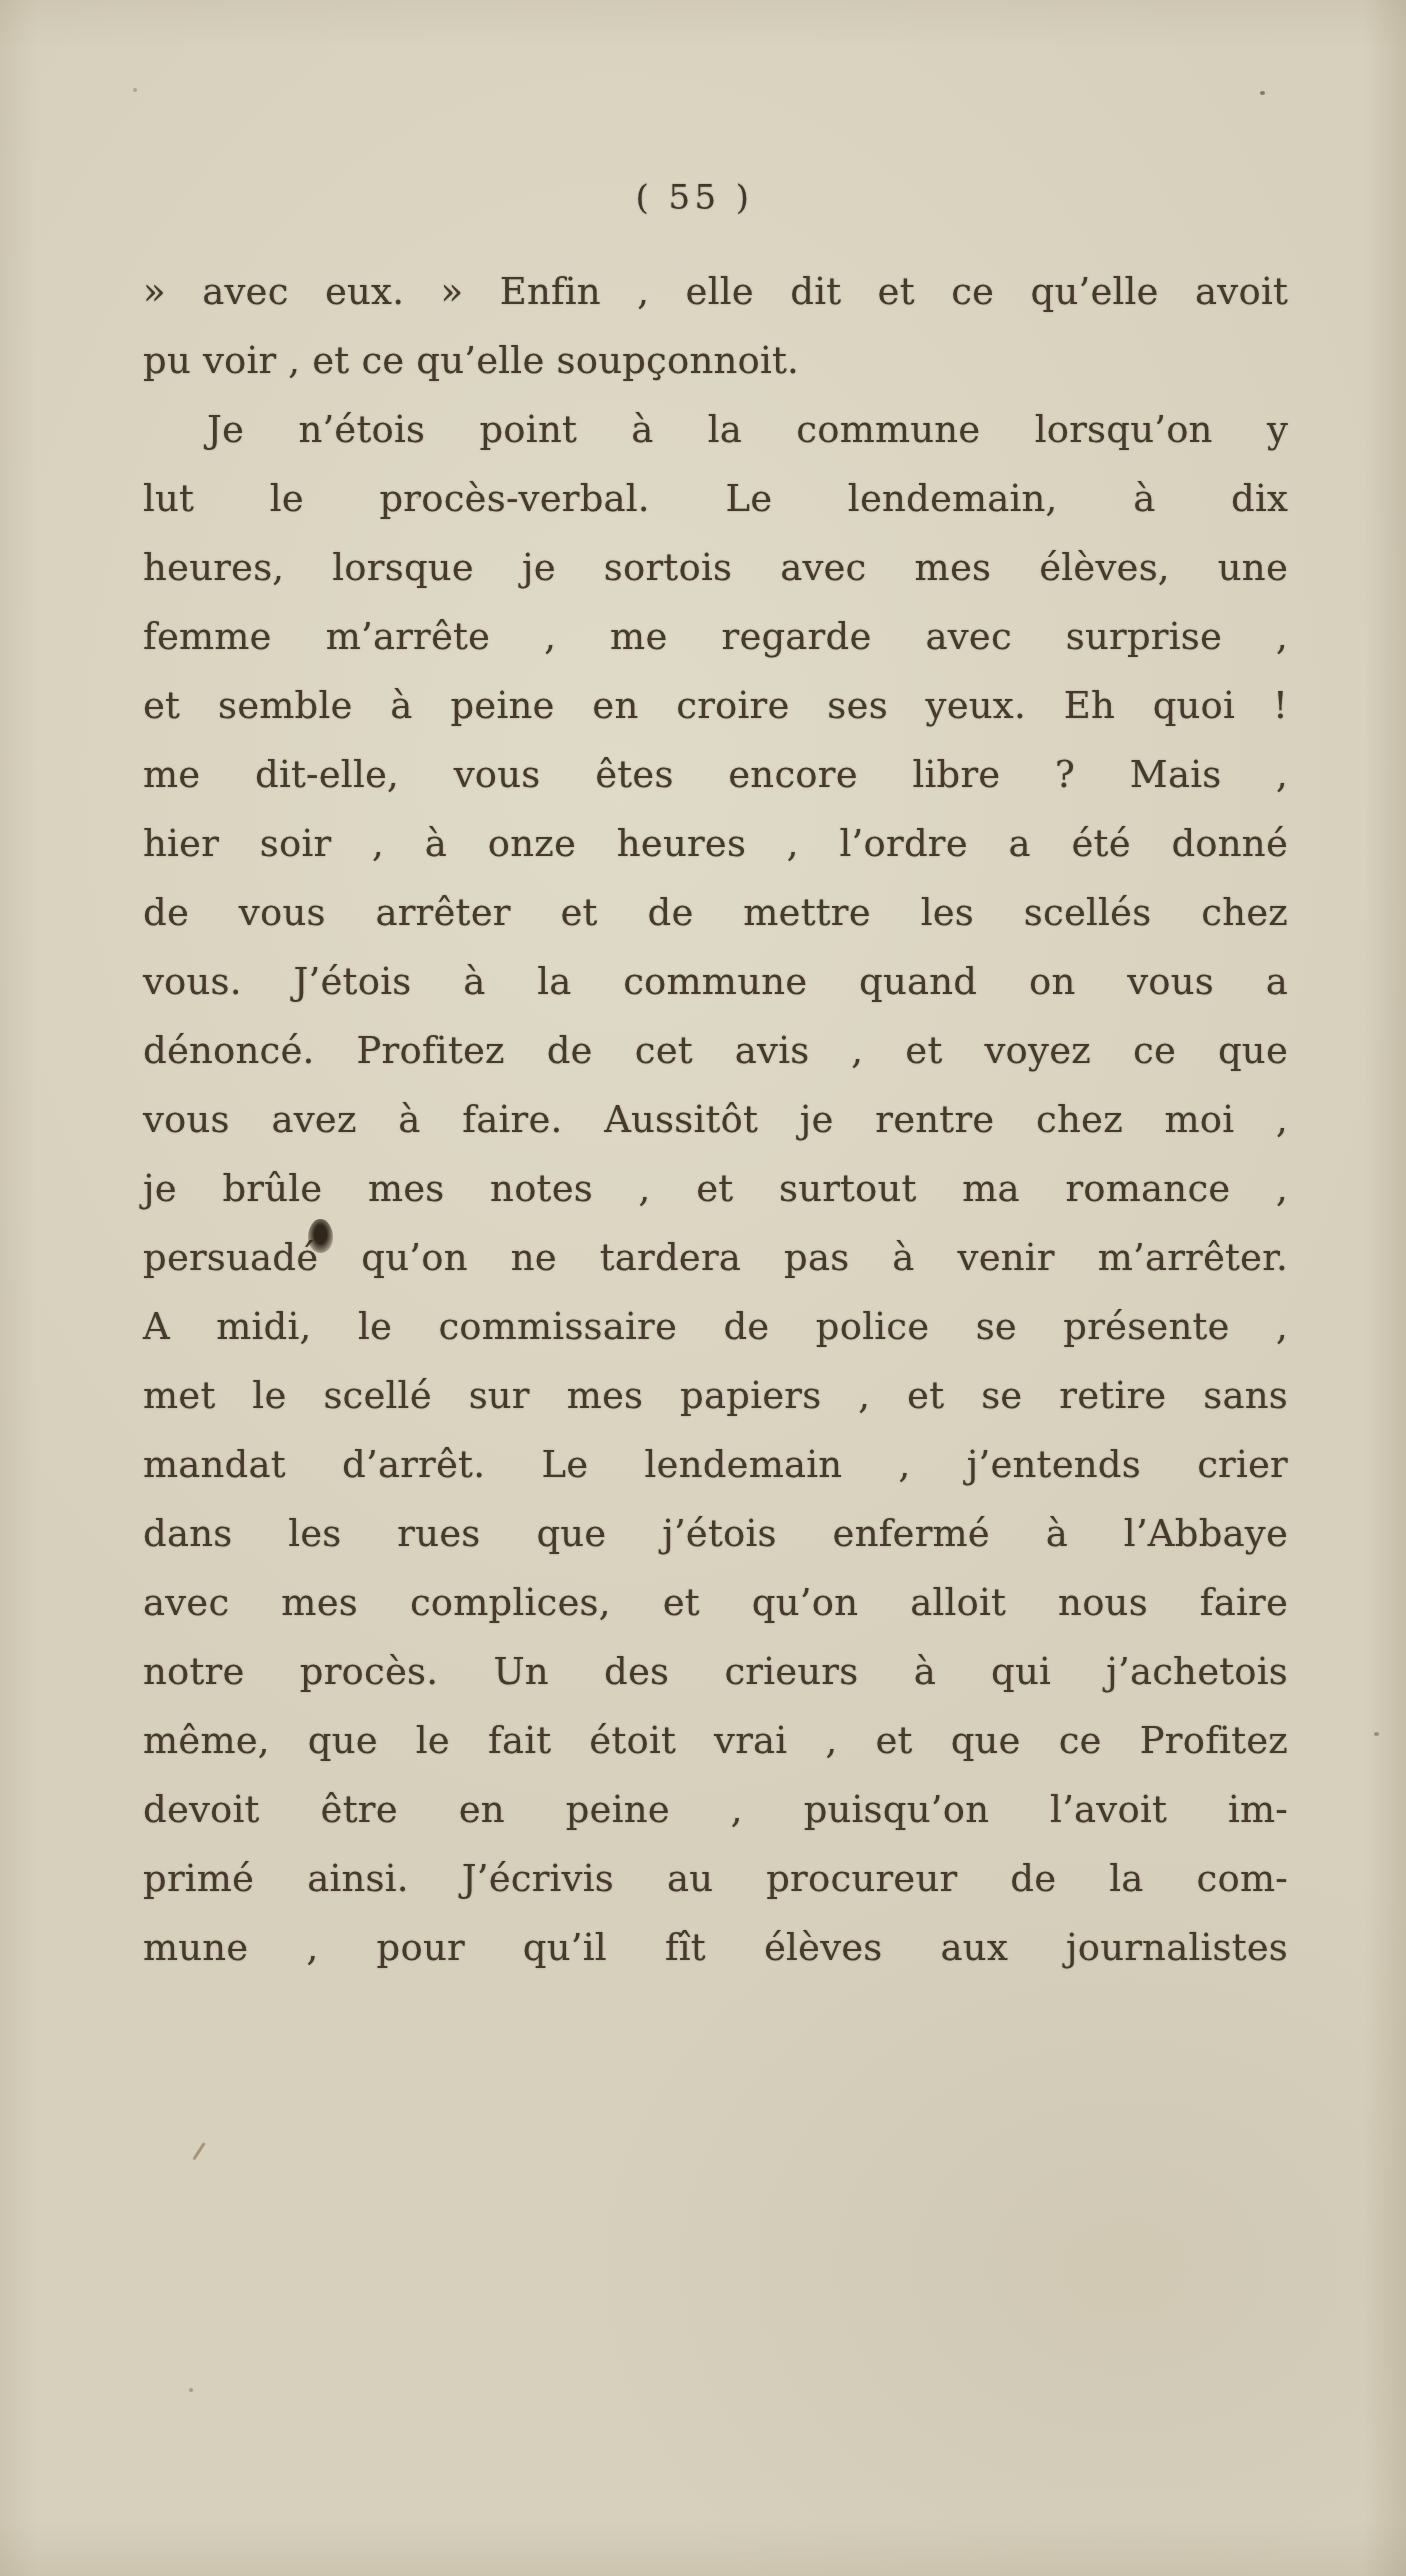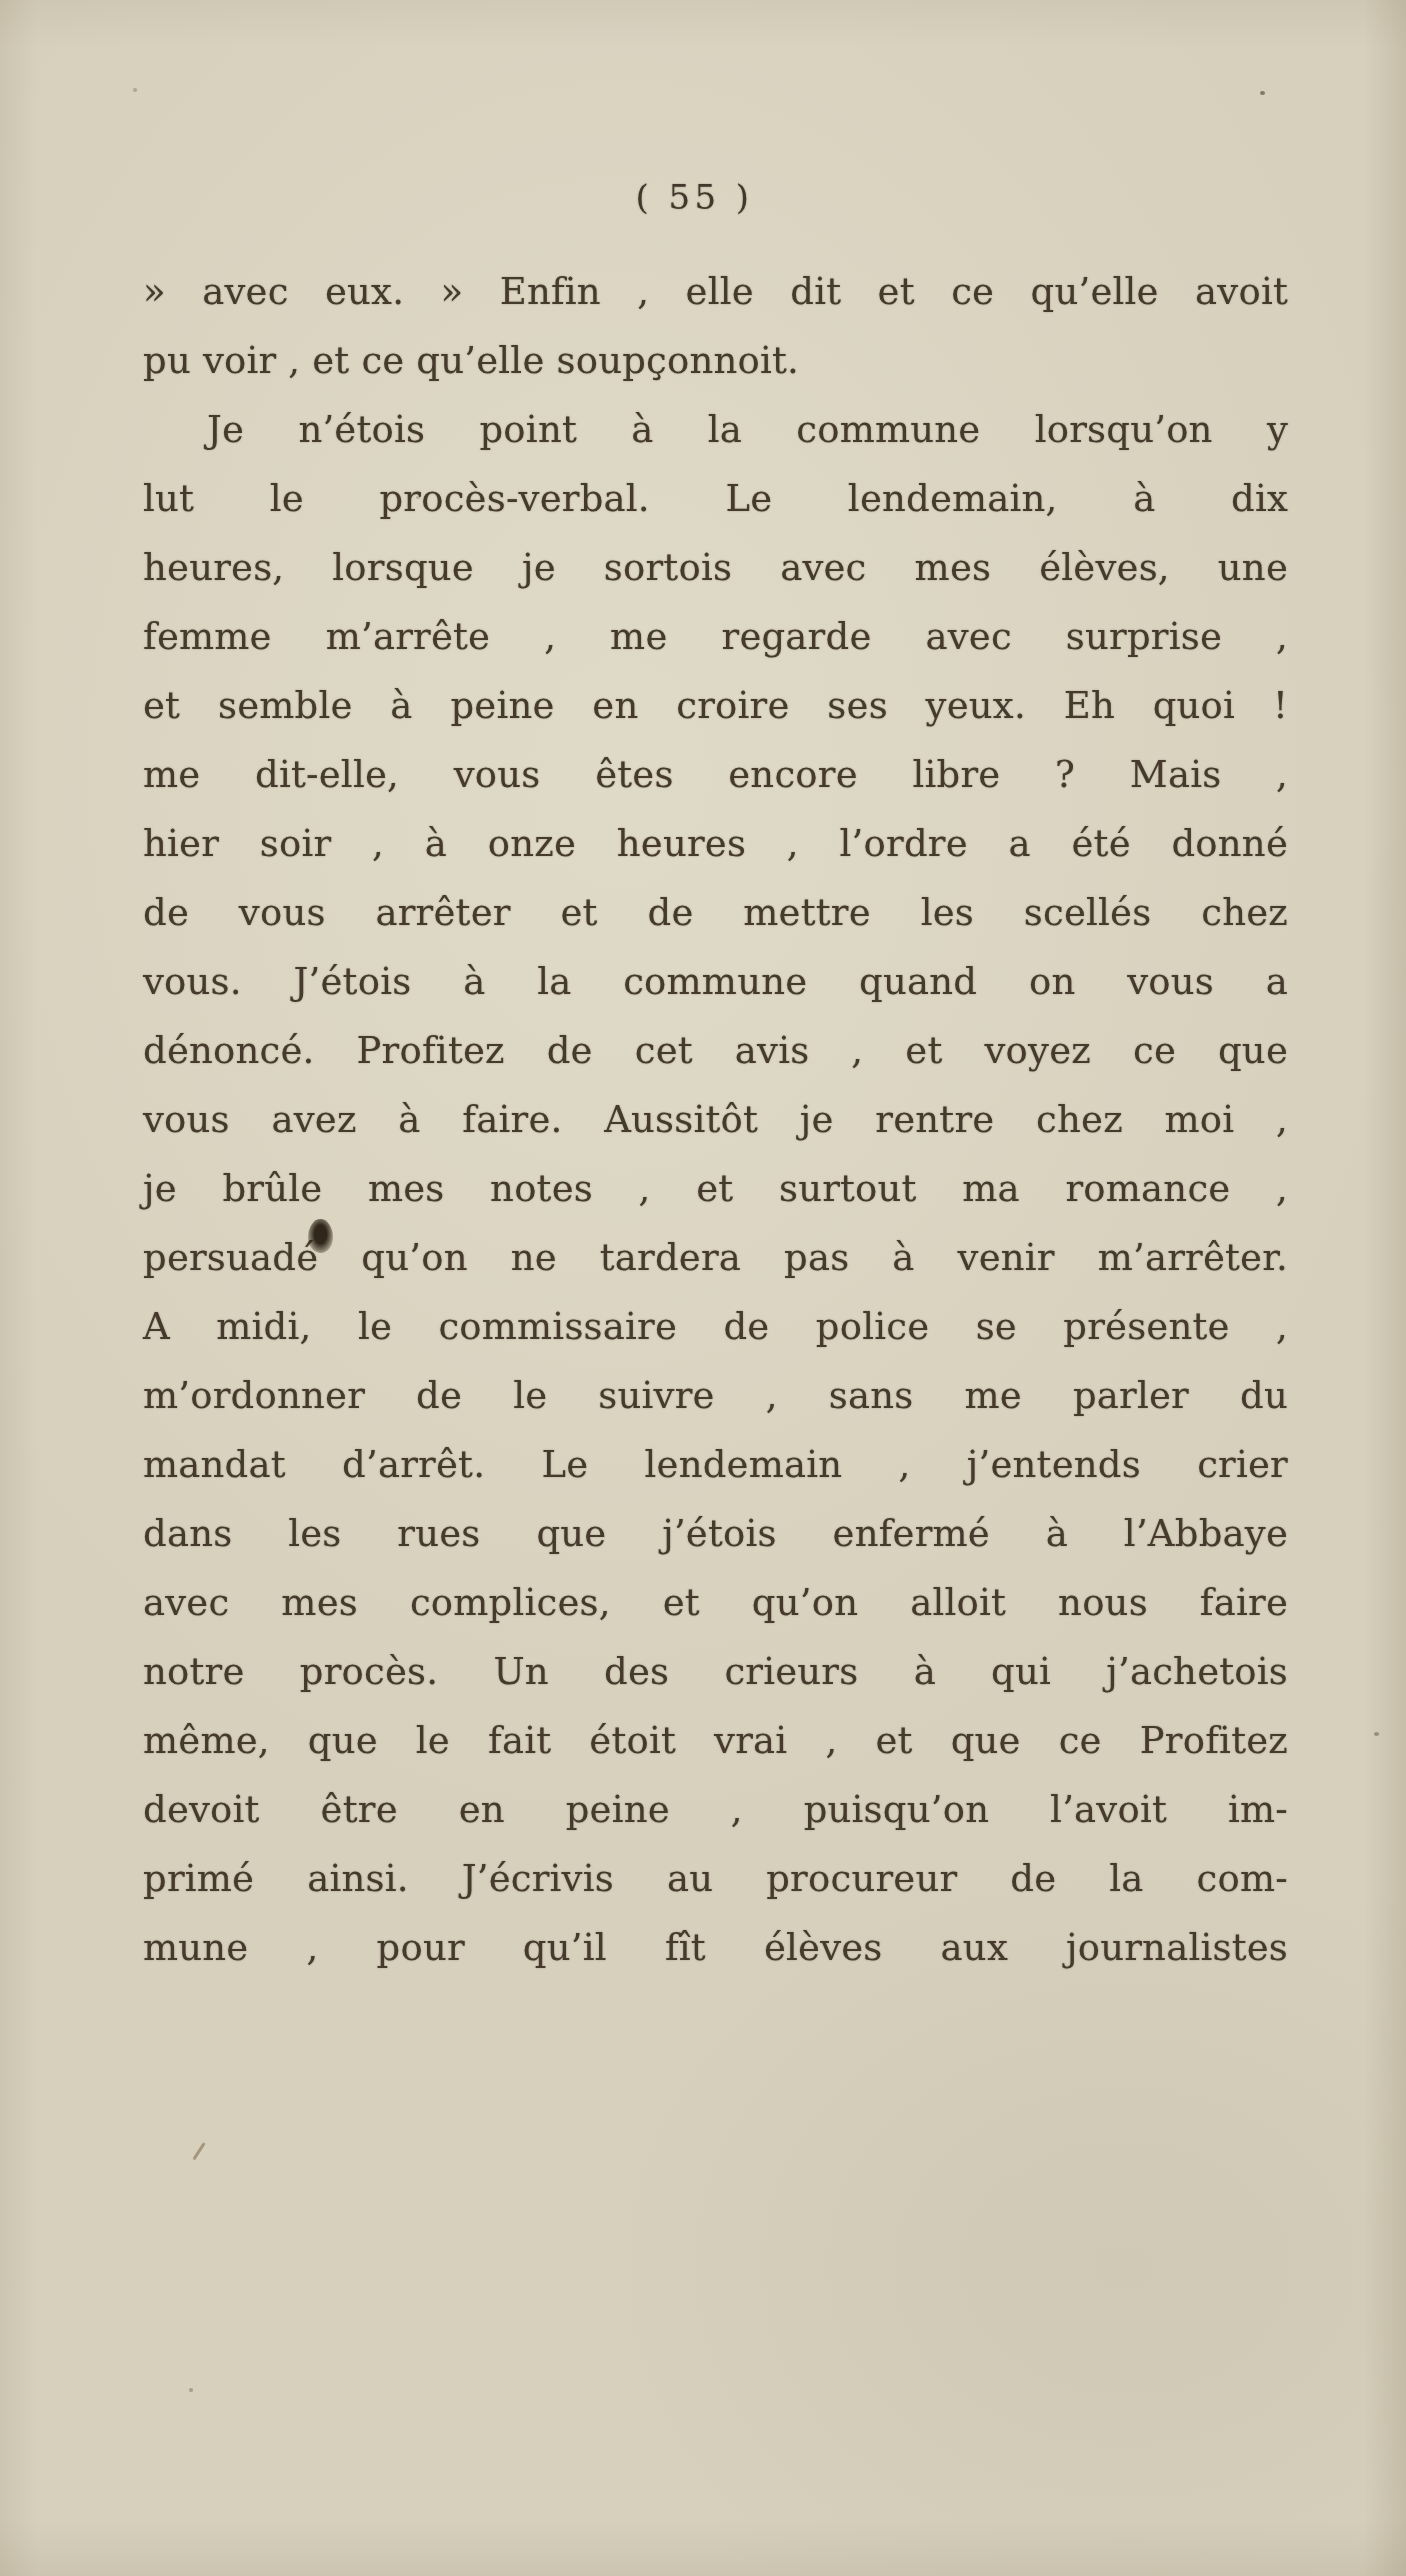--- a/index.html
+++ b/index.html
@@ -99,21 +99,21 @@
     <div class="line">et semble à peine en croire ses yeux. Eh quoi !</div>
     <div class="line">me dit-elle, vous êtes encore libre ? Mais ,</div>
     <div class="line">hier soir , à onze heures , l’ordre a été donné</div>
     <div class="line">de vous arrêter et de mettre les scellés chez</div>
     <div class="line">vous. J’étois à la commune quand on vous a</div>
     <div class="line">dénoncé. Profitez de cet avis , et voyez ce que</div>
     <div class="line">vous avez à faire. Aussitôt je rentre chez moi ,</div>
     <div class="line">je brûle mes notes , et surtout ma romance ,</div>
     <div class="line">persuadé qu’on ne tardera pas à venir m’arrêter.</div>
     <div class="line">A midi, le commissaire de police se présente ,</div>
-    <div class="line">m’ordonner de le suivre , sans me parler du</div>
+    <div class="line">met le scellé sur mes papiers , et se retire sans</div>
     <div class="line">mandat d’arrêt. Le lendemain , j’entends crier</div>
     <div class="line">dans les rues que j’étois enfermé à l’Abbaye</div>
     <div class="line">avec mes complices, et qu’on alloit nous faire</div>
     <div class="line">notre procès. Un des crieurs à qui j’achetois</div>
     <div class="line">même, que le fait étoit vrai , et que ce Profitez</div>
     <div class="line">devoit être en peine , puisqu’on l’avoit im-</div>
     <div class="line">primé ainsi. J’écrivis au procureur de la com-</div>
     <div class="line">mune , pour qu’il fît élèves aux journalistes</div>
   </div>
 

